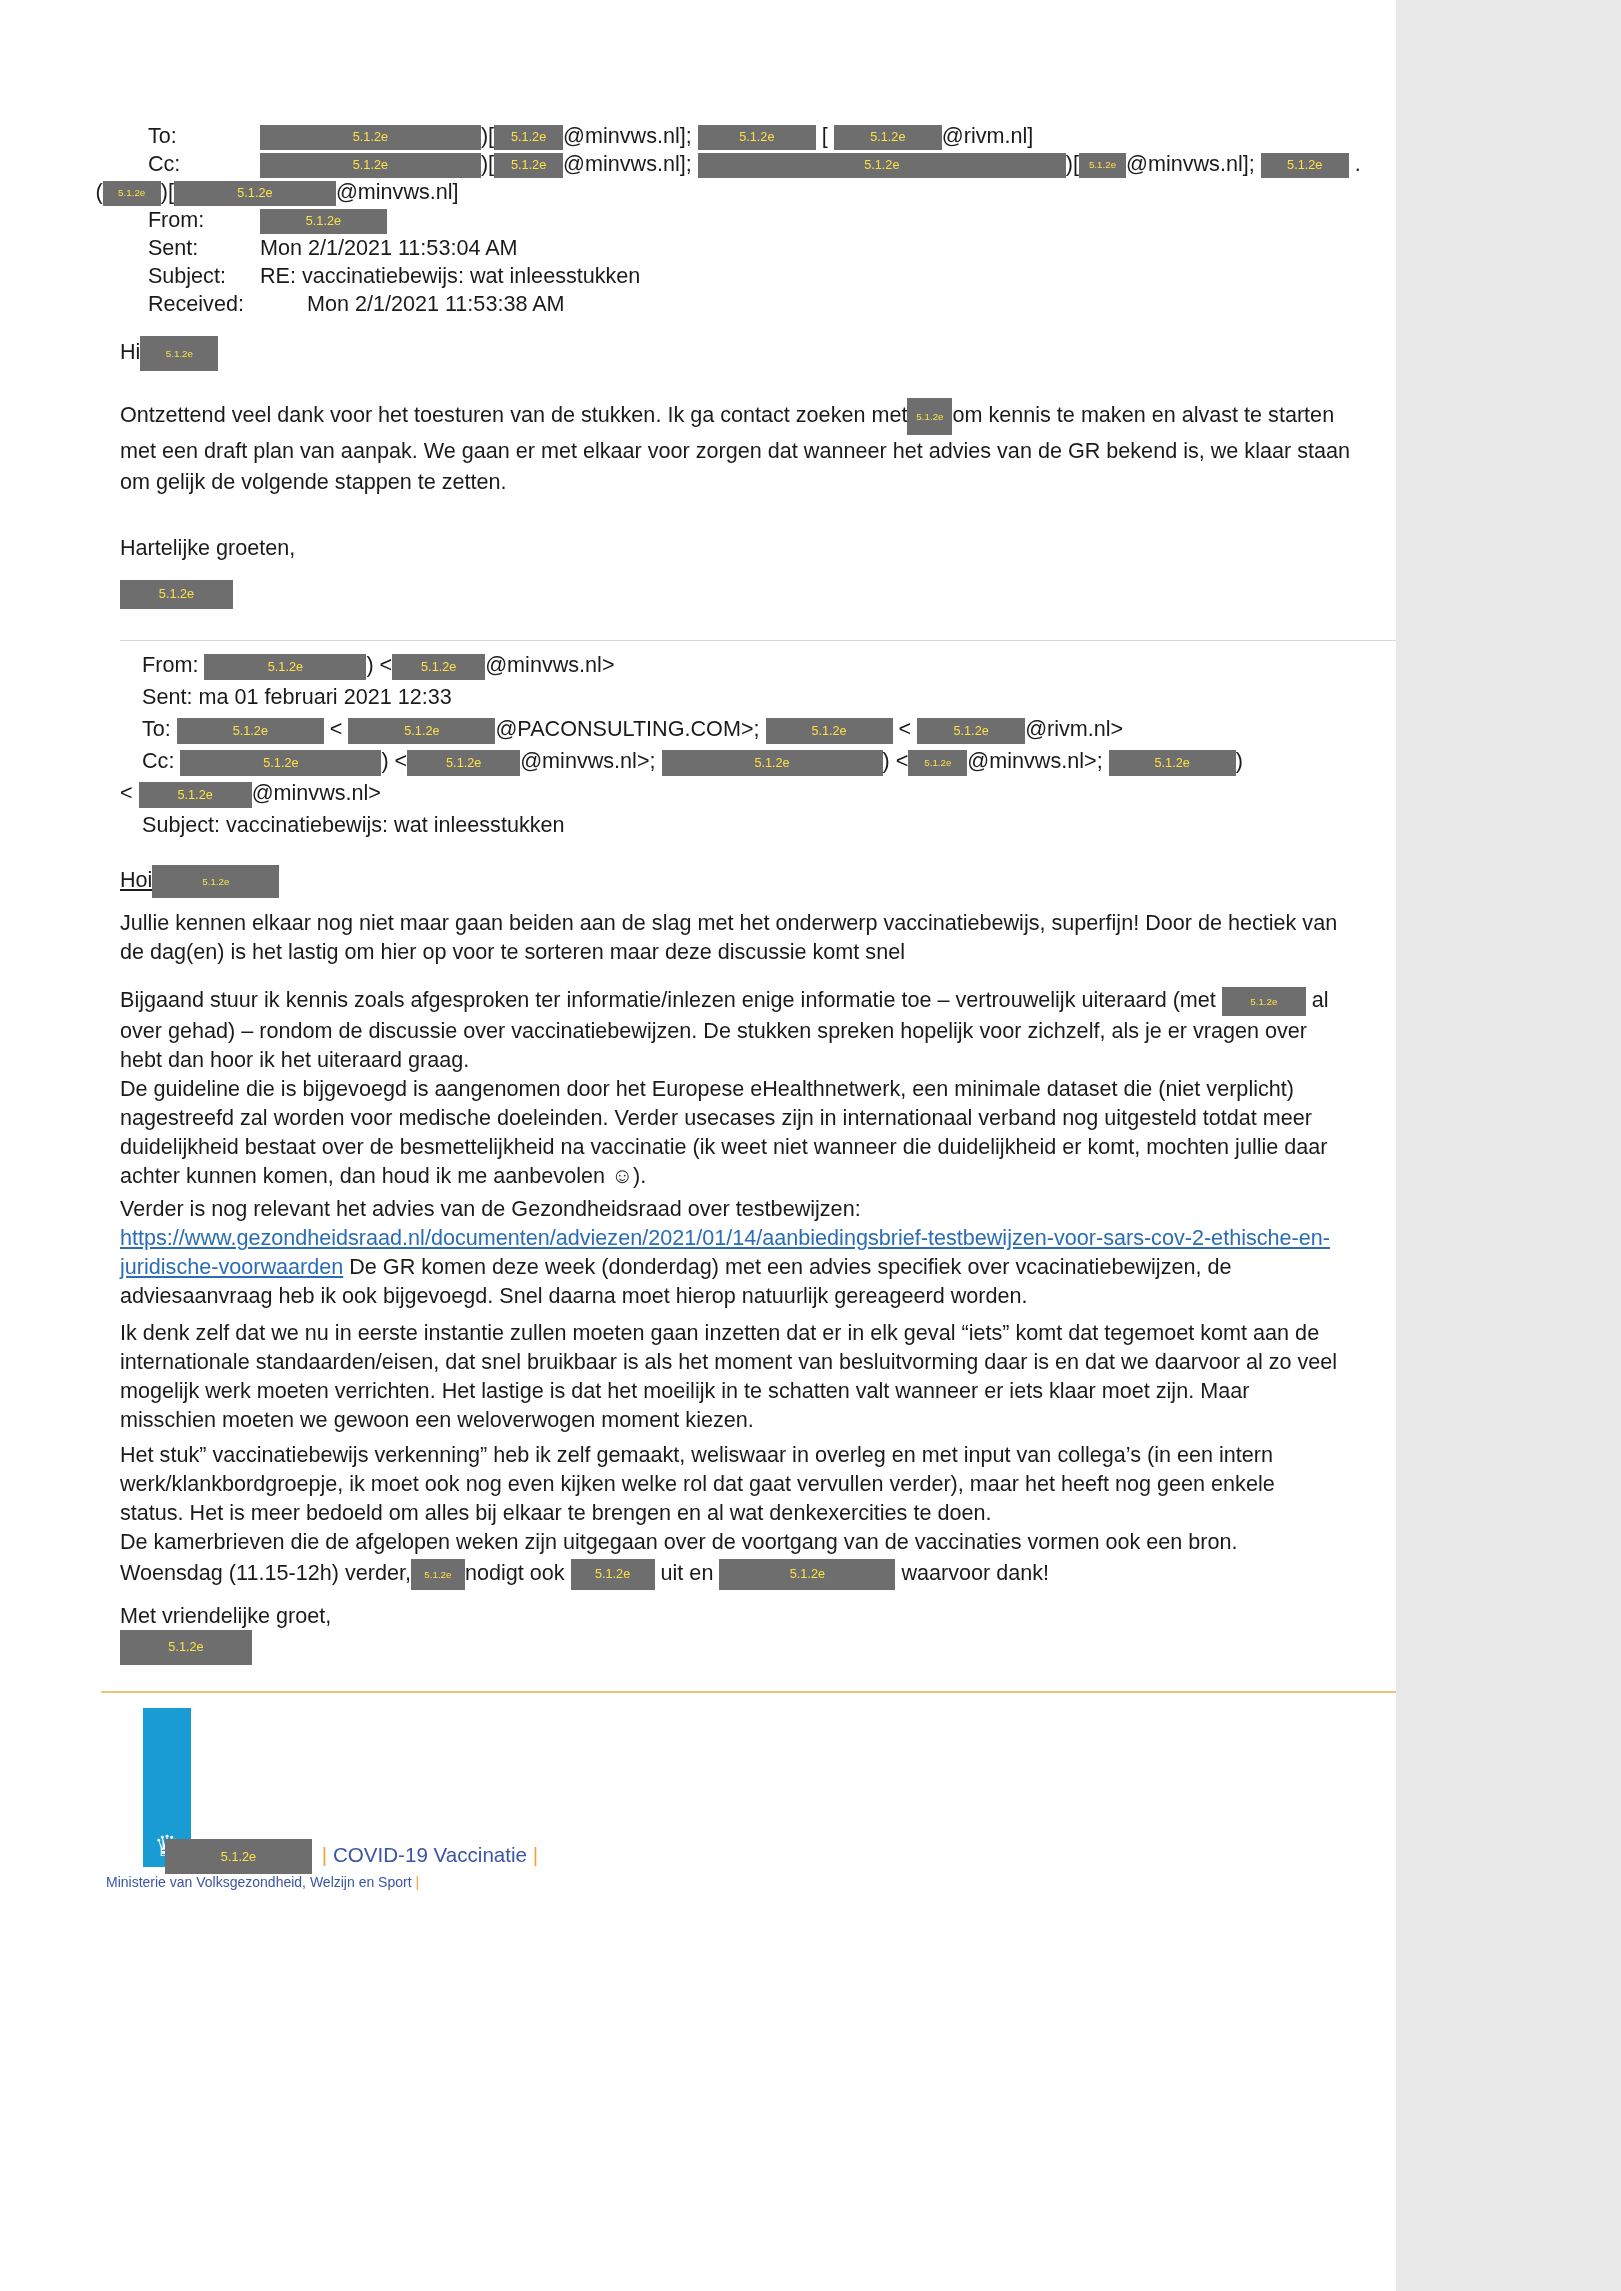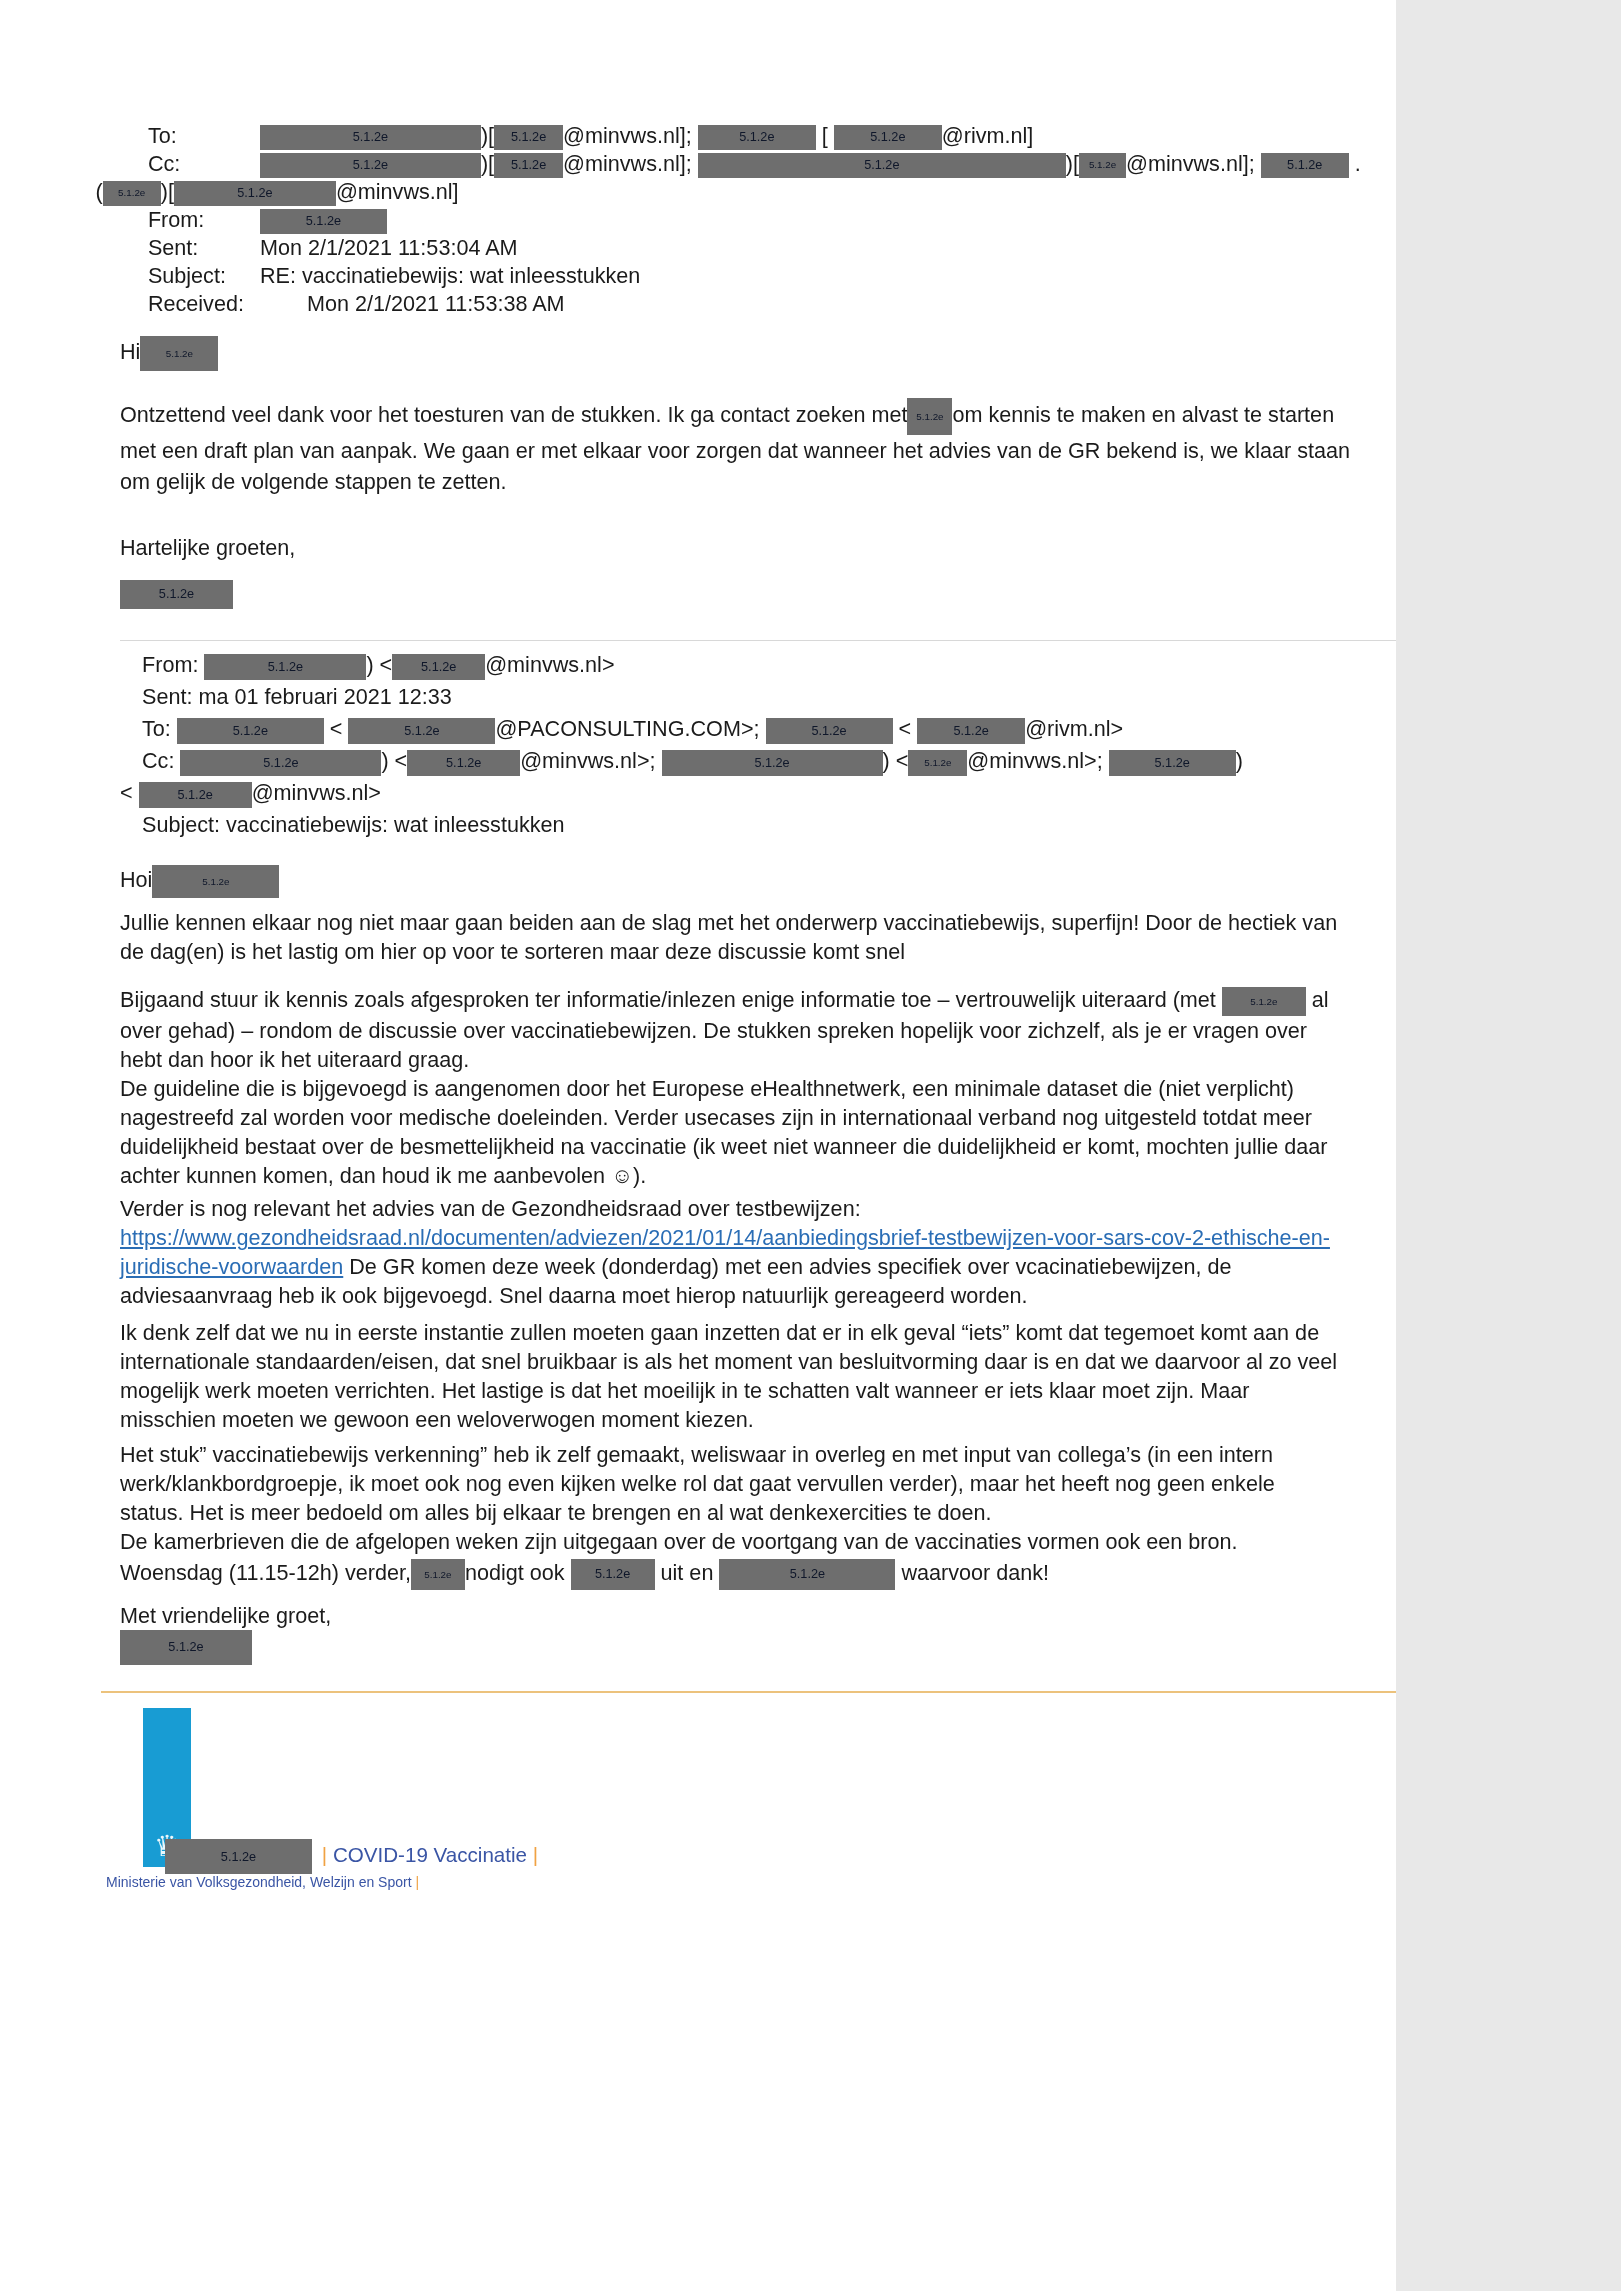--- a/index.html
+++ b/index.html
@@ -23,21 +23,21 @@
   .h1block .hline{white-space:nowrap;padding-left:5.9px;}
   .h1block .hline.noindent{padding-left:0;margin-left:-24.5px;}
   
   .h2block{border-top:1px solid #d8d8d8;padding-top:8.8px;font-size:21.6px;line-height:32px;}
   .h2block .hline{white-space:nowrap;}
   
   .seg{white-space:pre-line;}
   .lbl{font-weight:normal;margin-left:22px;}
   .redact{
     display:inline-flex;align-items:center;justify-content:center;
-    background:#6e6e6e;color:#0f172a;
+    background:#6e6e6e;color:#fde047;
     height:25.5px;font-size:12.7px;vertical-align:middle;
     flex:none;
   }
   .redact.sm{font-size:9.8px;}
   
   .para{font-size:21.6px;line-height:31px;white-space:pre-line;margin:0;}
   .para2{line-height:29px;}
   .link{color:#2a6db5;text-decoration:underline;white-space:pre-line;cursor:pointer;}
   
   .sig-rule{position:absolute;left:101px;top:1691px;width:1428px;height:2px;background:#ecc27c;}
@@ -77,21 +77,21 @@
 
     <div class="h2block" style="margin-top:31px;">
       <div class="hline"><span class="seg lbl">From: </span><span class="redact" style="width: 162px;">5.1.2e</span><span class="seg">) &lt;</span><span class="redact" style="width: 93px;">5.1.2e</span><span class="seg">@minvws.nl&gt;</span></div>
       <div class="hline"><span class="seg lbl">Sent: </span><span class="seg">ma 01 februari 2021 12:33</span></div>
       <div class="hline"><span class="seg lbl">To: </span><span class="redact" style="width: 147px;">5.1.2e</span><span class="seg"> &lt; </span><span class="redact" style="width: 147px;">5.1.2e</span><span class="seg">@PACONSULTING.COM&gt;; </span><span class="redact" style="width: 127px;">5.1.2e</span><span class="seg"> &lt; </span><span class="redact" style="width: 108px;">5.1.2e</span><span class="seg">@rivm.nl&gt;</span></div>
       <div class="hline"><span class="seg lbl">Cc: </span><span class="redact" style="width: 201px;">5.1.2e</span><span class="seg">) &lt;</span><span class="redact" style="width: 113px;">5.1.2e</span><span class="seg">@minvws.nl&gt;; </span><span class="redact" style="width: 221px;">5.1.2e</span><span class="seg">) &lt;</span><span class="redact sm" style="width: 59px;">5.1.2e</span><span class="seg">@minvws.nl&gt;; </span><span class="redact" style="width: 127px;">5.1.2e</span><span class="seg">)</span></div>
       <div class="hline"><span class="seg">&lt; </span><span class="redact" style="width: 113px;">5.1.2e</span><span class="seg">@minvws.nl&gt;</span></div>
       <div class="hline"><span class="seg lbl">Subject: </span><span class="seg">vaccinatiebewijs: wat inleesstukken</span></div>
     </div>
 
-    <div class="para para2" style="margin-top:23.5px;"><span class="seg">Hoi</span><span class="redact sm" style="width: 127px; height: 33px;">5.1.2e</span></div>
+    <div class="para para2" style="margin-top:23.5px;text-decoration:underline;"><span class="seg">Hoi</span><span class="redact sm" style="width: 127px; height: 33px;">5.1.2e</span></div>
     <div class="para para2" style="margin-top:9.8px;">Jullie kennen elkaar nog niet maar gaan beiden aan de slag met het onderwerp vaccinatiebewijs, superfijn! Door de hectiek van
 de dag(en) is het lastig om hier op voor te sorteren maar deze discussie komt snel</div>
     <div class="para para2" style="margin-top:19.6px;"><span class="seg">Bijgaand stuur ik kennis zoals afgesproken ter informatie/inlezen enige informatie toe – vertrouwelijk uiteraard (met </span><span class="redact sm" style="width: 84px; height: 29px;">5.1.2e</span><span class="seg"> al
 over gehad) – rondom de discussie over vaccinatiebewijzen. De stukken spreken hopelijk voor zichzelf, als je er vragen over
 hebt dan hoor ik het uiteraard graag.
 De guideline die is bijgevoegd is aangenomen door het Europese eHealthnetwerk, een minimale dataset die (niet verplicht)
 nagestreefd zal worden voor medische doeleinden. Verder usecases zijn in internationaal verband nog uitgesteld totdat meer
 duidelijkheid bestaat over de besmettelijkheid na vaccinatie (ik weet niet wanneer die duidelijkheid er komt, mochten jullie daar
 achter kunnen komen, dan houd ik me aanbevolen ☺).</span></div>
     <div class="para para2" style="margin-top:3.9px;"><span class="seg">Verder is nog relevant het advies van de Gezondheidsraad over testbewijzen:

